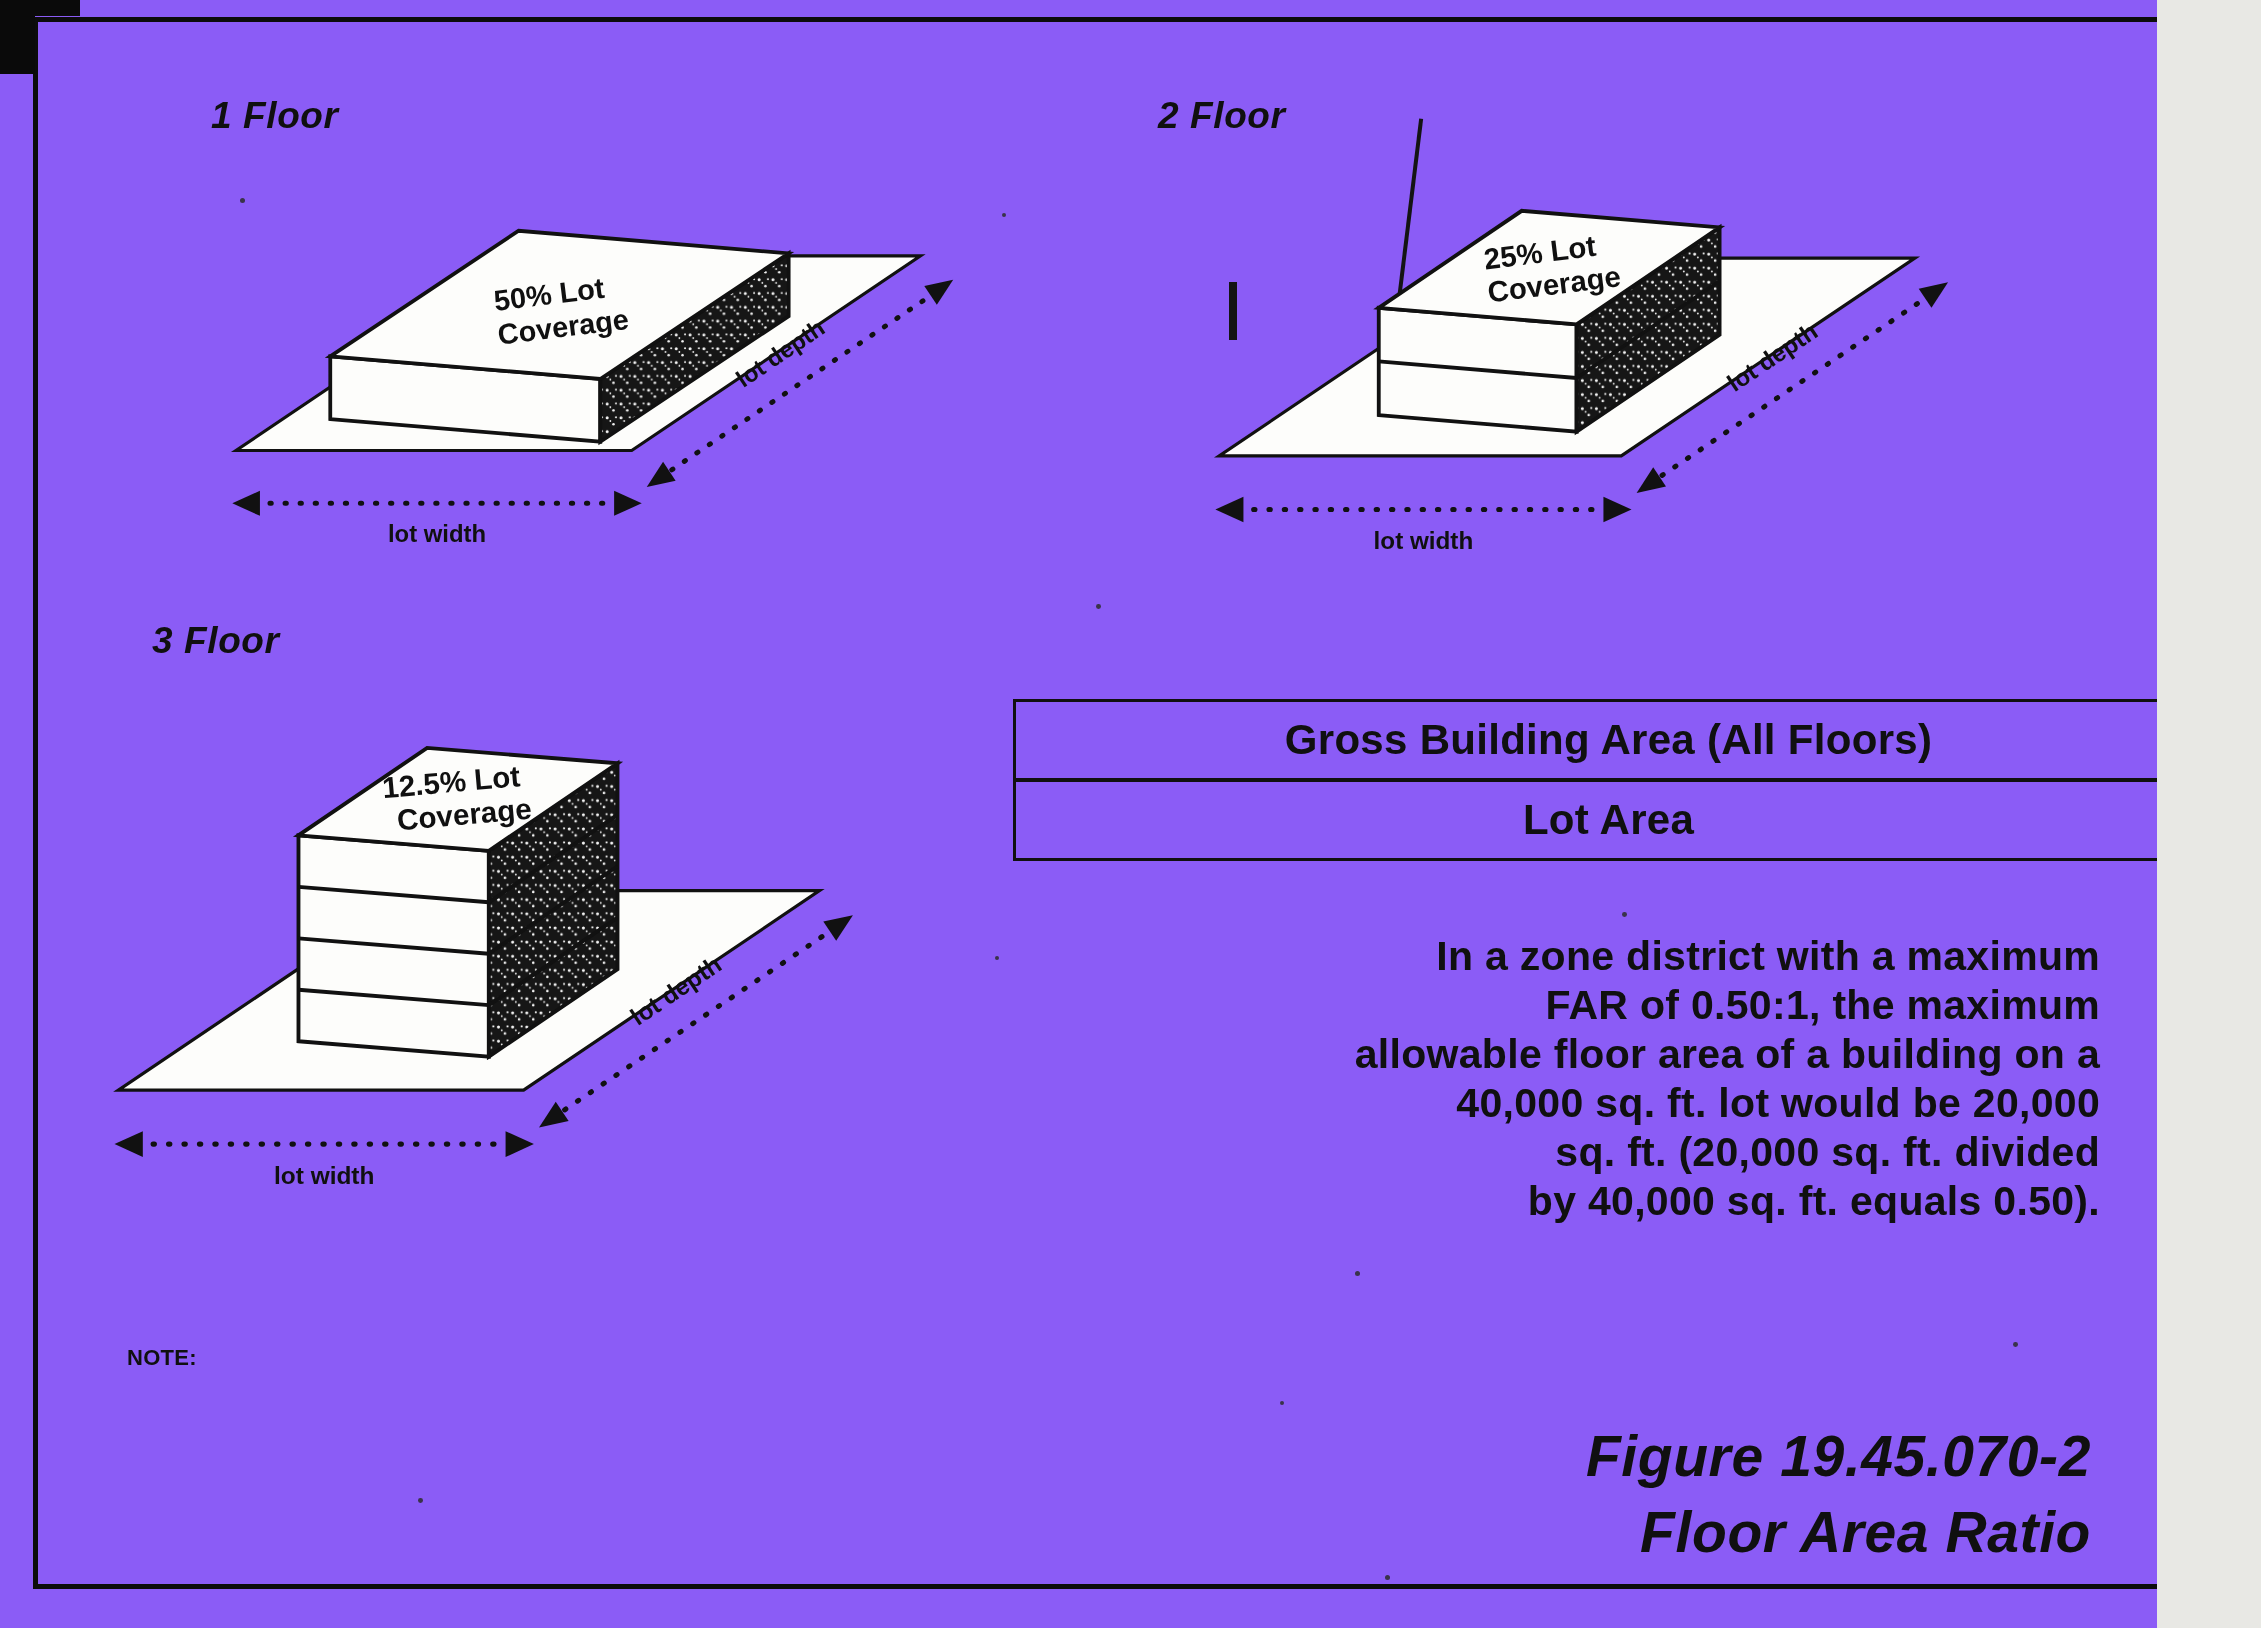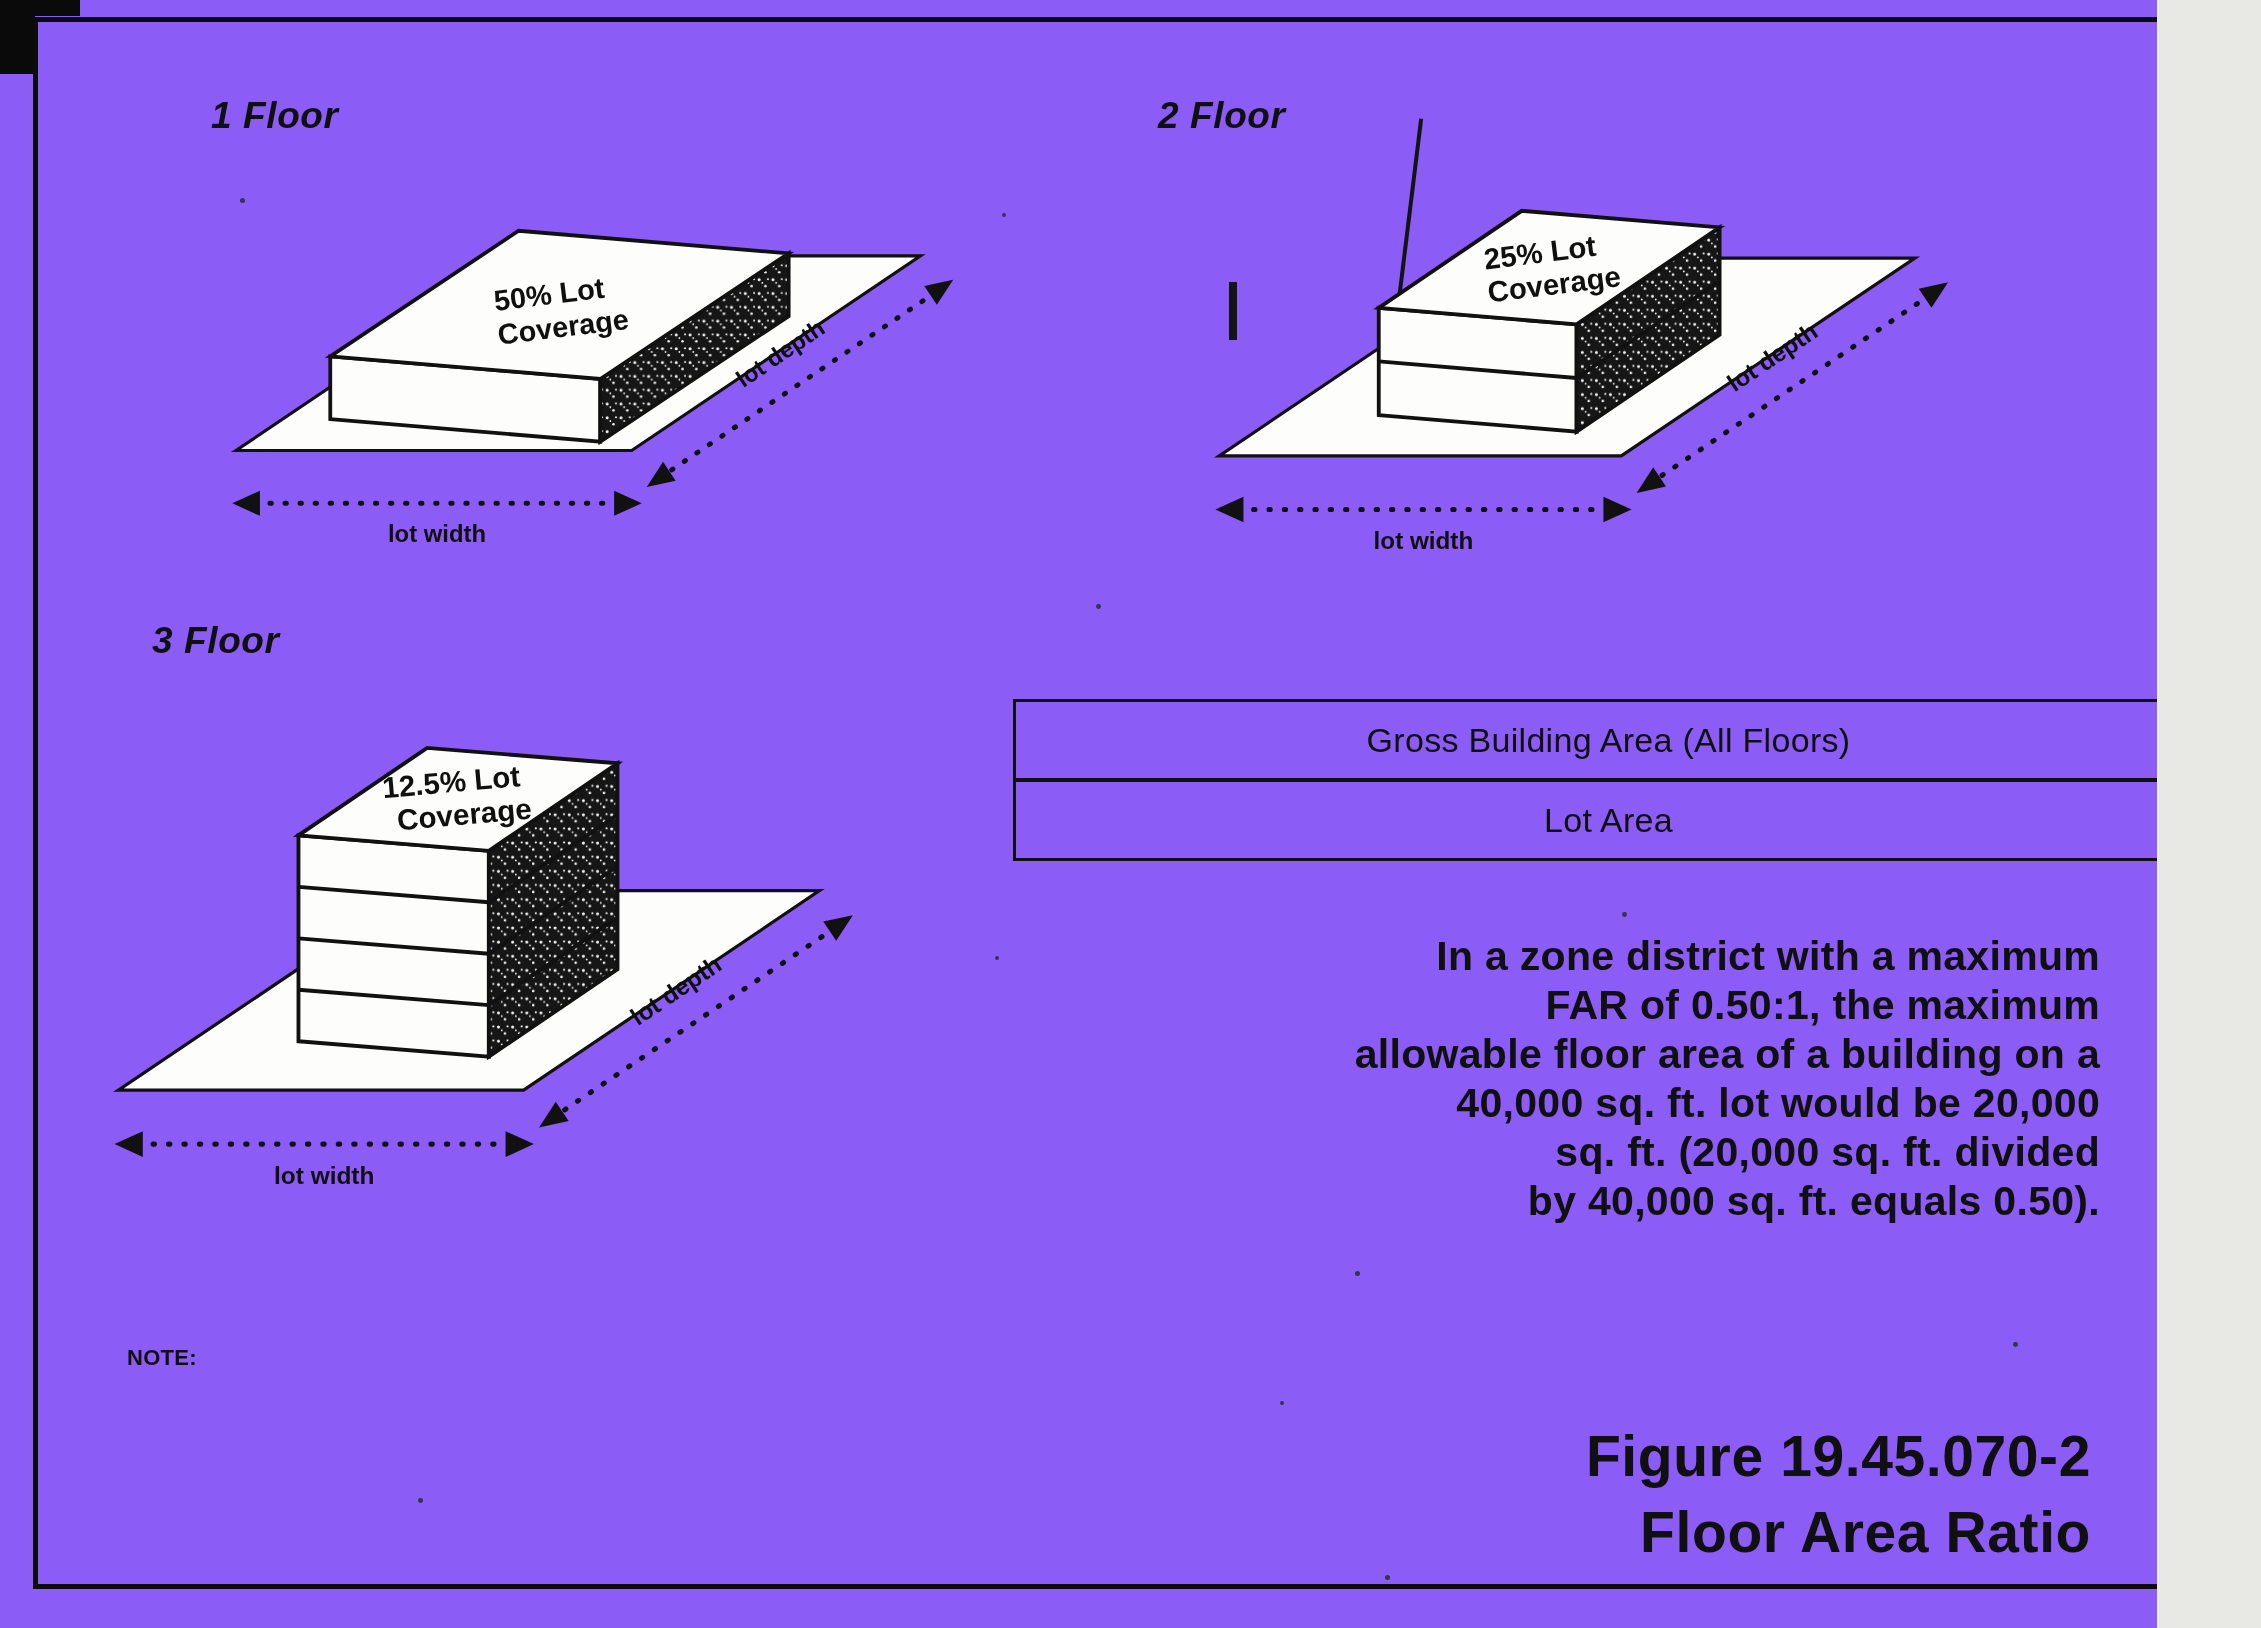--- a/index.html
+++ b/index.html
@@ -34,36 +34,36 @@
     position:absolute; left:1013px; top:699px; width:1191px; height:162px;
     border:3px solid #101010; display:flex; align-items:stretch; box-sizing:border-box;
   }
   .formula-lhs {
     display:flex; align-items:center; padding:0 20.5px 0 26.5px;
     font-weight:700; font-size:34px; white-space:nowrap; letter-spacing:0.3px;
   }
   .formula-fraction { flex:1; display:flex; flex-direction:column; }
   .formula-num, .formula-den {
     flex:1; display:flex; align-items:center; justify-content:center;
-    font-weight:400; font-size:34px; letter-spacing:0.3px; white-space:nowrap;
+    font-weight:700; font-size:42px; letter-spacing:0.3px; white-space:nowrap;
   }
   .formula-bar { height:0; border-top:4.2px solid #101010; }
 
   .far-example {
     position:absolute; top:932px; right:57px; width:1146px;
     text-align:right; font-weight:700; font-size:41px; line-height:49px;
     letter-spacing:0.3px;
   }
   .note {
     position:absolute; left:127px; top:1334px; display:flex; gap:16px;
     font-weight:700; font-size:22px; line-height:48px; letter-spacing:0.3px;
   }
   .caption {
     position:absolute; right:66px; top:1418px; text-align:right;
-    font-weight:700; font-size:57px; line-height:76px;
+    font-style:italic; font-weight:700; font-size:57px; line-height:76px;
     letter-spacing:0.6px;
   }
 </style>
 </head>
 <body>
 
 <div id="page">
 
   <div class="frame"></div>
 

